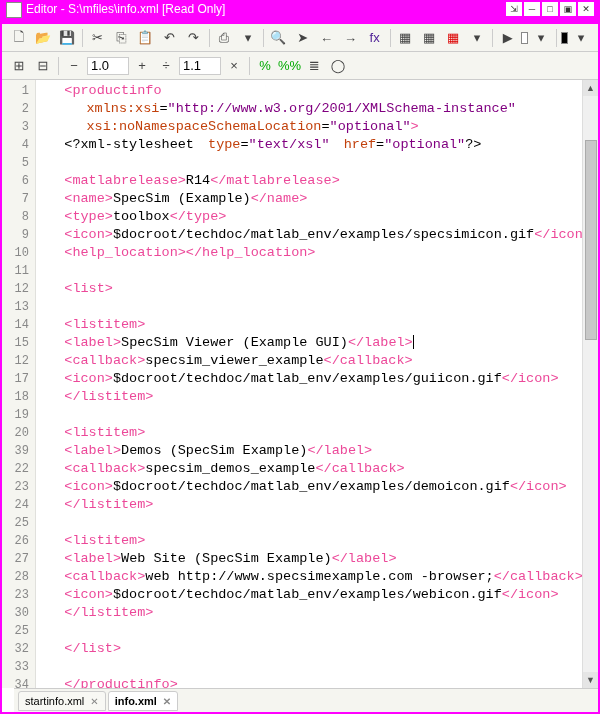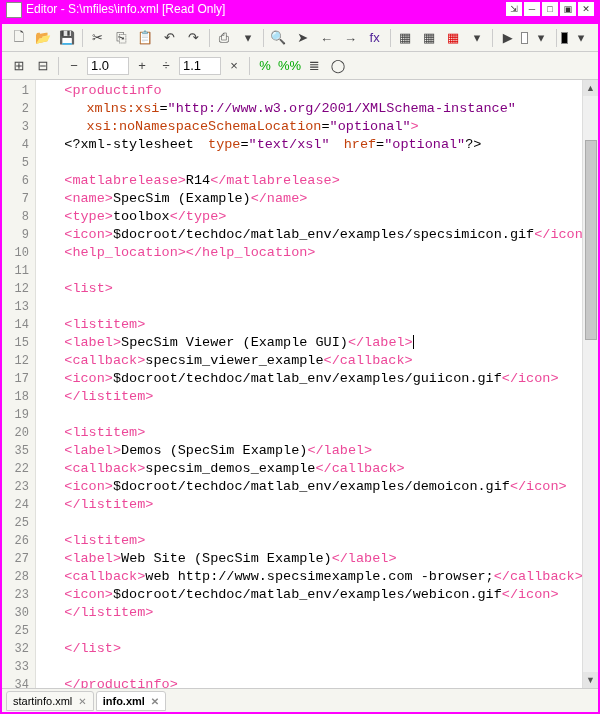--- a/index.html
+++ b/index.html
@@ -146,20 +146,21 @@
   border: 1px solid #aaa;
 }
 .tabbar {
   height: 24px;
   background: #f5f5f0;
   border-top: 1px solid #ccc;
   display: flex;
   align-items: flex-start;
   padding: 2px 4px 0;
   gap: 2px;
+  margin-left: 12px;
 }
 .ftab {
   height: 20px;
   padding: 0 6px;
   background: #f8f8f4;
   border: 1px solid #ccc;
   border-top-left-radius: 3px;
   border-top-right-radius: 3px;
   font-size: 11px;
   display: flex;
@@ -259,21 +260,21 @@
         <div class="line">11</div>
         <div class="line">12</div>
         <div class="line">13</div>
         <div class="line">14</div>
         <div class="line">15</div>
         <div class="line">12</div>
         <div class="line">17</div>
         <div class="line">18</div>
         <div class="line">19</div>
         <div class="line">20</div>
-        <div class="line">35</div>
+        <div class="line">39</div>
         <div class="line">22</div>
         <div class="line">23</div>
         <div class="line">24</div>
         <div class="line">25</div>
         <div class="line">26</div>
         <div class="line">27</div>
         <div class="line">28</div>
         <div class="line">23</div>
         <div class="line">30</div>
         <div class="line">25</div>

